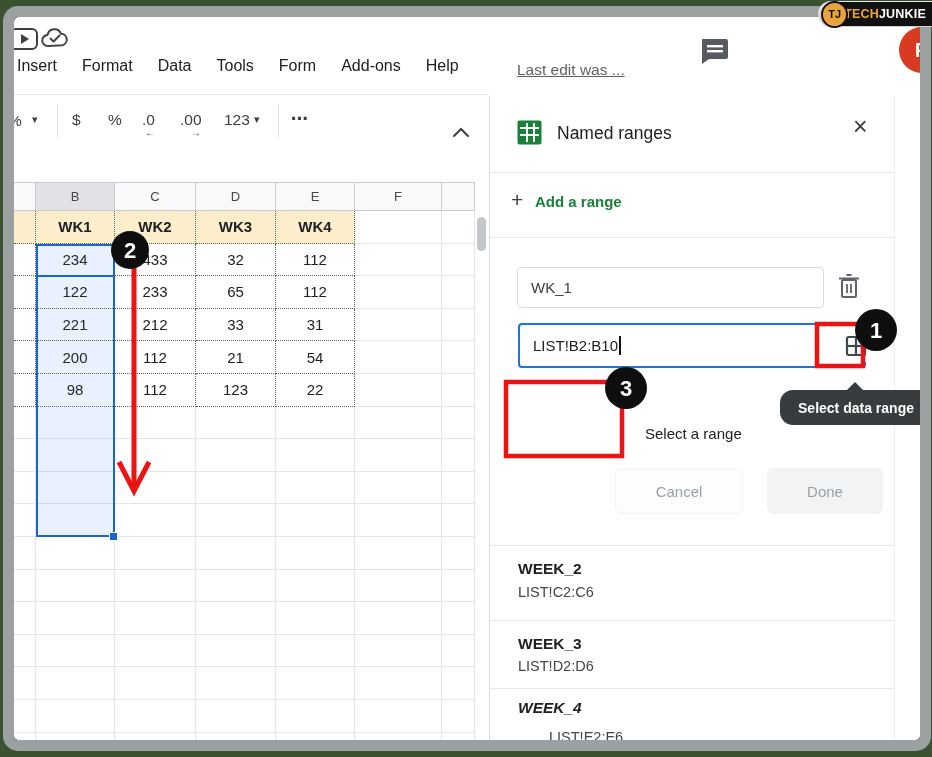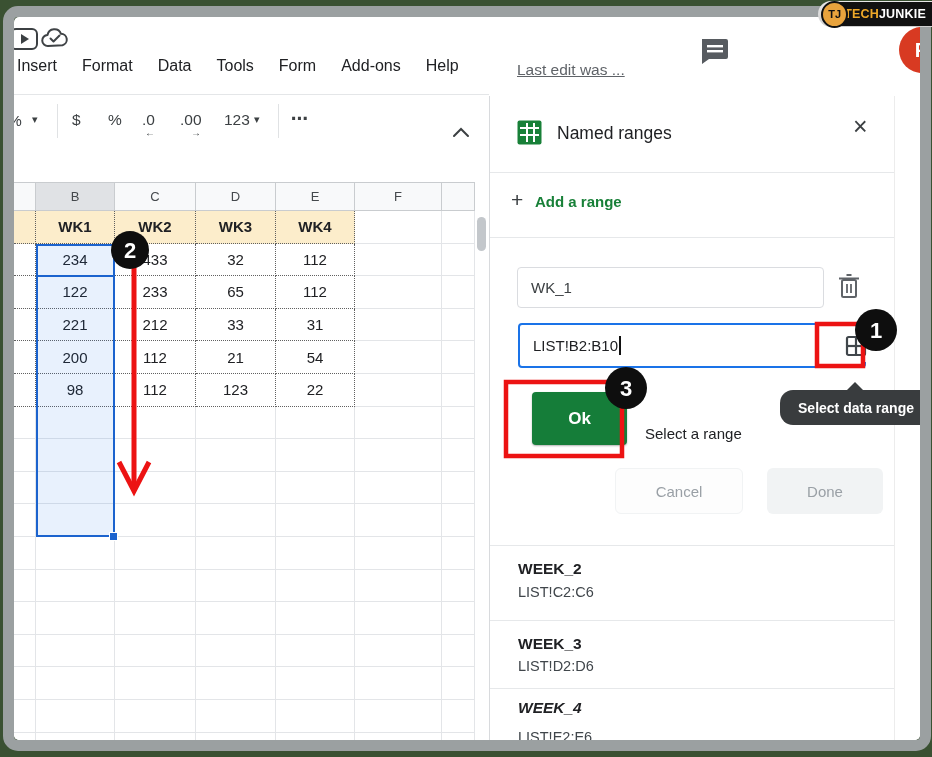--- a/index.html
+++ b/index.html
@@ -292,41 +292,40 @@
           <span class="caret"></span>
       </div>
       <div id="grid-btn">
         <svg width="22" height="22" viewBox="0 0 22 22">
           <rect x="2" y="2" width="18" height="18" rx="1.5" fill="none" stroke="#40464b" stroke-width="2.2"></rect>
           <line x1="11" y1="2" x2="11" y2="20" stroke="#40464b" stroke-width="2.2"></line>
           <line x1="2" y1="11" x2="20" y2="11" stroke="#40464b" stroke-width="2.2"></line>
         </svg>
       </div>
 
-      <div id="ok-btn">Ok</div>
       <div id="select-a-range">Select a range</div>
 
       <div id="tooltip">
         <div class="notch"></div>
         <span>Select data range</span>
       </div>
 
       <div class="dlg-btn" id="cancel-btn">Cancel</div>
       <div class="dlg-btn" id="done-btn">Done</div>
       <div class="pdiv" style="top:449px;"></div>
 
       <div id="entries">
           <div class="entry-name" style="top: 464px;">WEEK_2</div>
           <div class="entry-range" style="top: 488px;">LIST!C2:C6</div>
           <div class="pdiv" style="top: 524px;"></div>
           <div class="entry-name" style="top: 539px;">WEEK_3</div>
           <div class="entry-range" style="top: 562px;">LIST!D2:D6</div>
           <div class="pdiv" style="top: 592px;"></div>
           <div class="entry-name" style="top: 603px; font-style: italic;">WEEK_4</div>
-          <div class="entry-range" style="top: 633px;">LIST!E2:E6</div>
+          <div class="entry-range" style="top: 633px; margin-left: 31px;">LIST!E2:E6</div>
         </div>
       <div id="gutter-line"></div>
     </div>
   </div>
 
   <svg id="anno" width="932" height="757" viewBox="0 0 932 757">
     <line x1="134" y1="266" x2="134" y2="487" stroke="#ec1313" stroke-width="5"></line>
     <polyline points="119,462 134,491 149,462" fill="none" stroke="#ec1313" stroke-width="5"></polyline>
     <rect x="817" y="324" width="46" height="42" fill="none" stroke="#ec1313" stroke-width="4.5"></rect>
     <rect x="506" y="382" width="116" height="74" fill="none" stroke="#ec1313" stroke-width="4.5"></rect>

